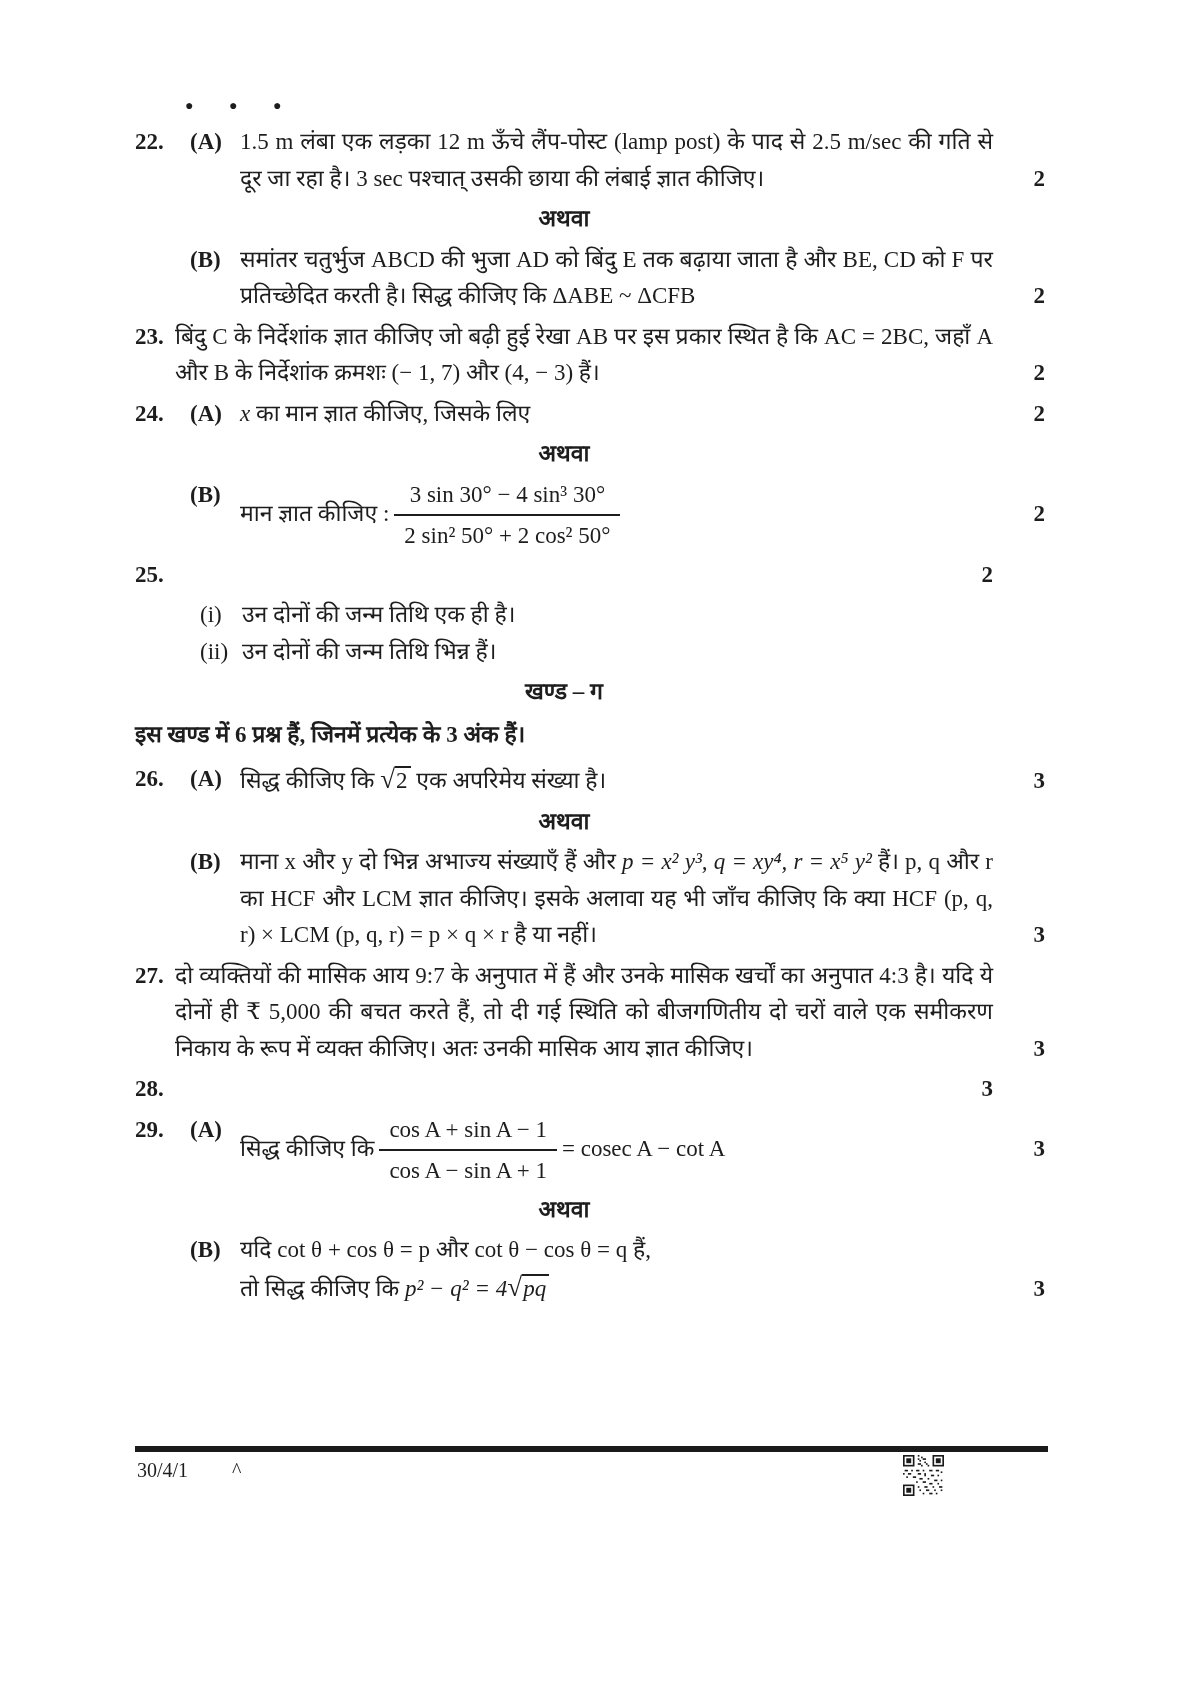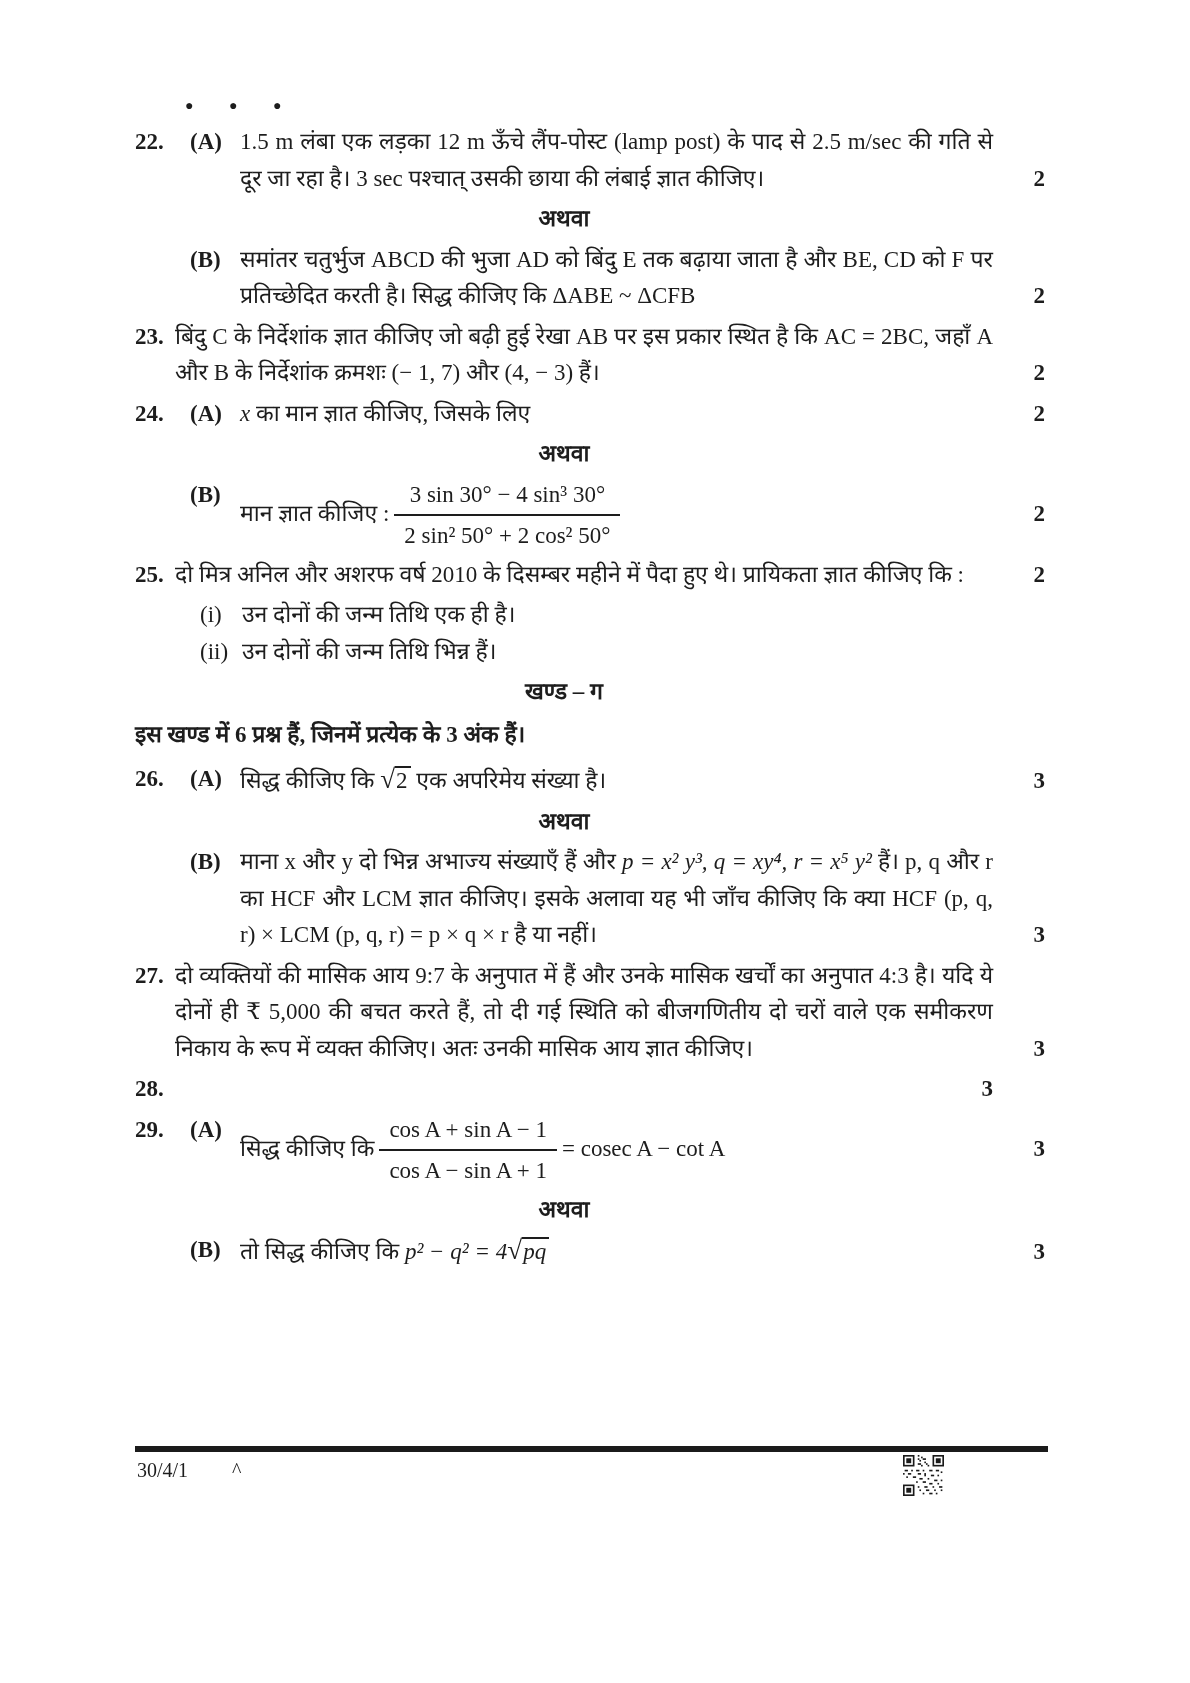--- a/index.html
+++ b/index.html
@@ -115,23 +115,20 @@
               <span class="den">2 sin² 50° + 2 cos² 50°</span>
             </span>
           </div>
         </div>
       </div>
       <div class="qmarks">2</div>
     </div>
 
     <div class="q">
       <div class="qno">25.</div>
-      <div class="qbody">
-        <p class="plain">दो मित्र अनिल और अशरफ वर्ष 2010 के दिसम्बर महीने में पैदा हुए थे। प्रायिकता ज्ञात कीजिए कि :</p>
-      </div>
       <div class="qmarks">2</div>
     </div>
     <div class="q">
       <div class="qno"></div>
       <div class="qbody">
         <div class="items">
           <div class="item">
             <div>(i)</div>
             <p class="ptext">उन दोनों की जन्म तिथि एक ही है।</p>
           </div>
@@ -203,20 +200,21 @@
     </div>
 
     <div class="or">अथवा</div>
 
     <div class="q">
       <div class="qno"></div>
       <div class="qbody">
         <div class="part">
           <div class="plabel">(B)</div>
           <div>
+            <p class="ptext"><span>यदि </span><span>cot θ + cos θ = p</span><span> और </span><span>cot θ − cos θ = q</span><span> हैं,</span></p>
             <p class="ptext"><span>तो सिद्ध कीजिए कि </span><span class="mi">p² − q² = 4</span><span class="sqrt"><span class="sign">√</span><span class="rad mi">pq</span></span></p>
           </div>
         </div>
       </div>
       <div class="qmarks">3</div>
     </div>
 
   </div>
 
   <div class="footer-rule"></div>

